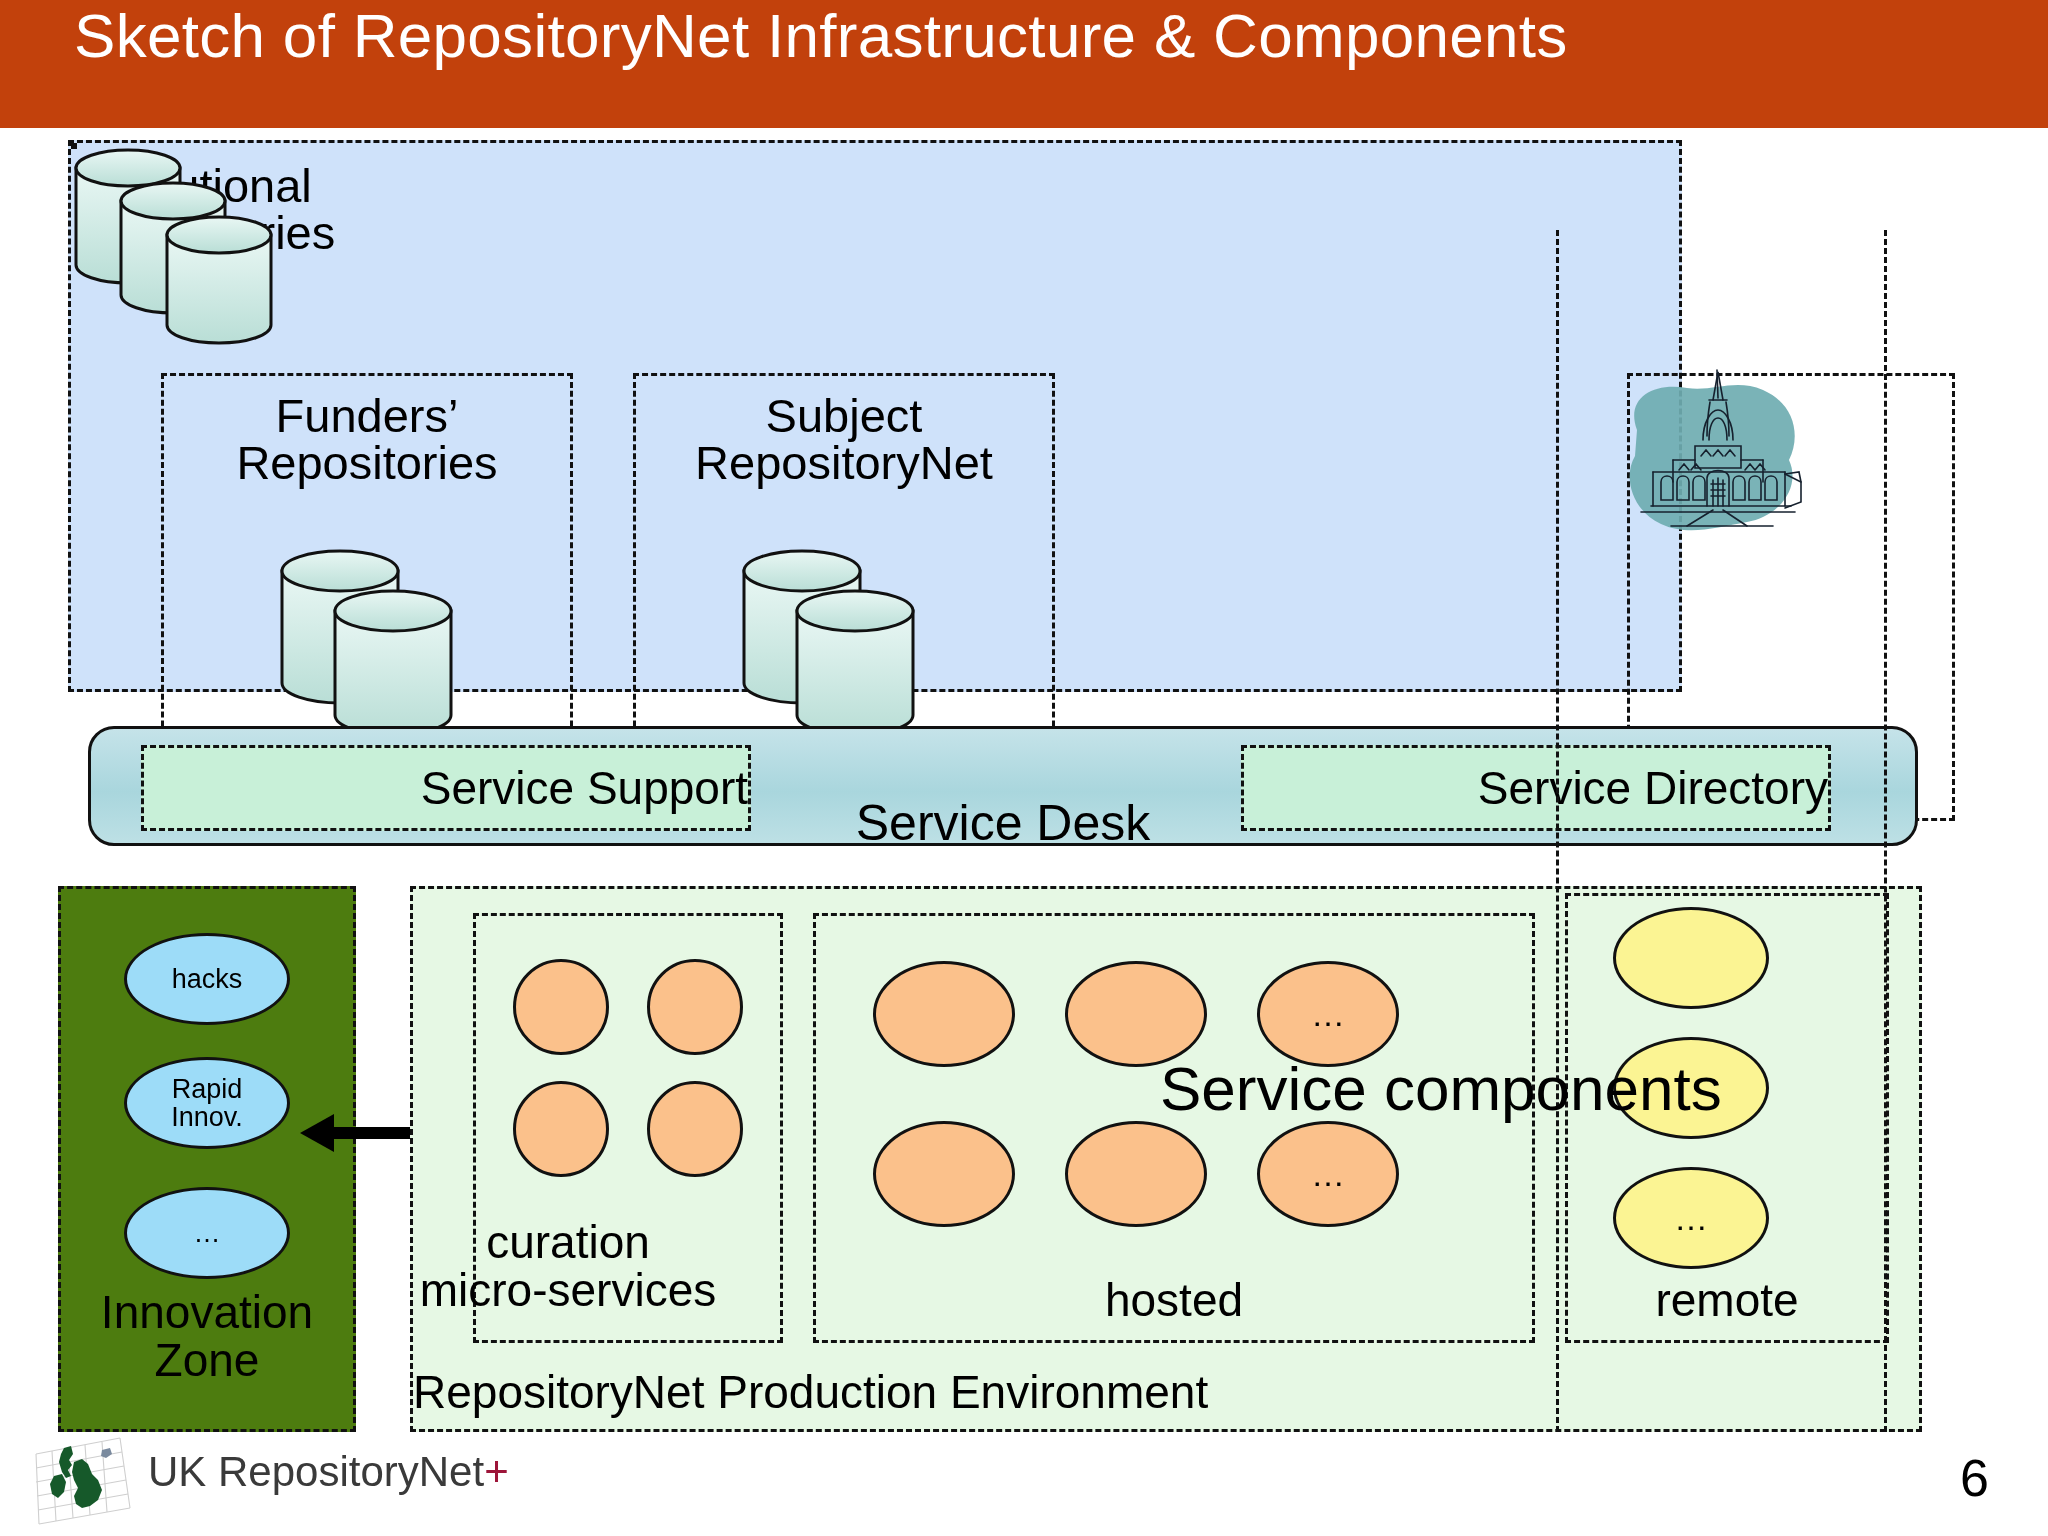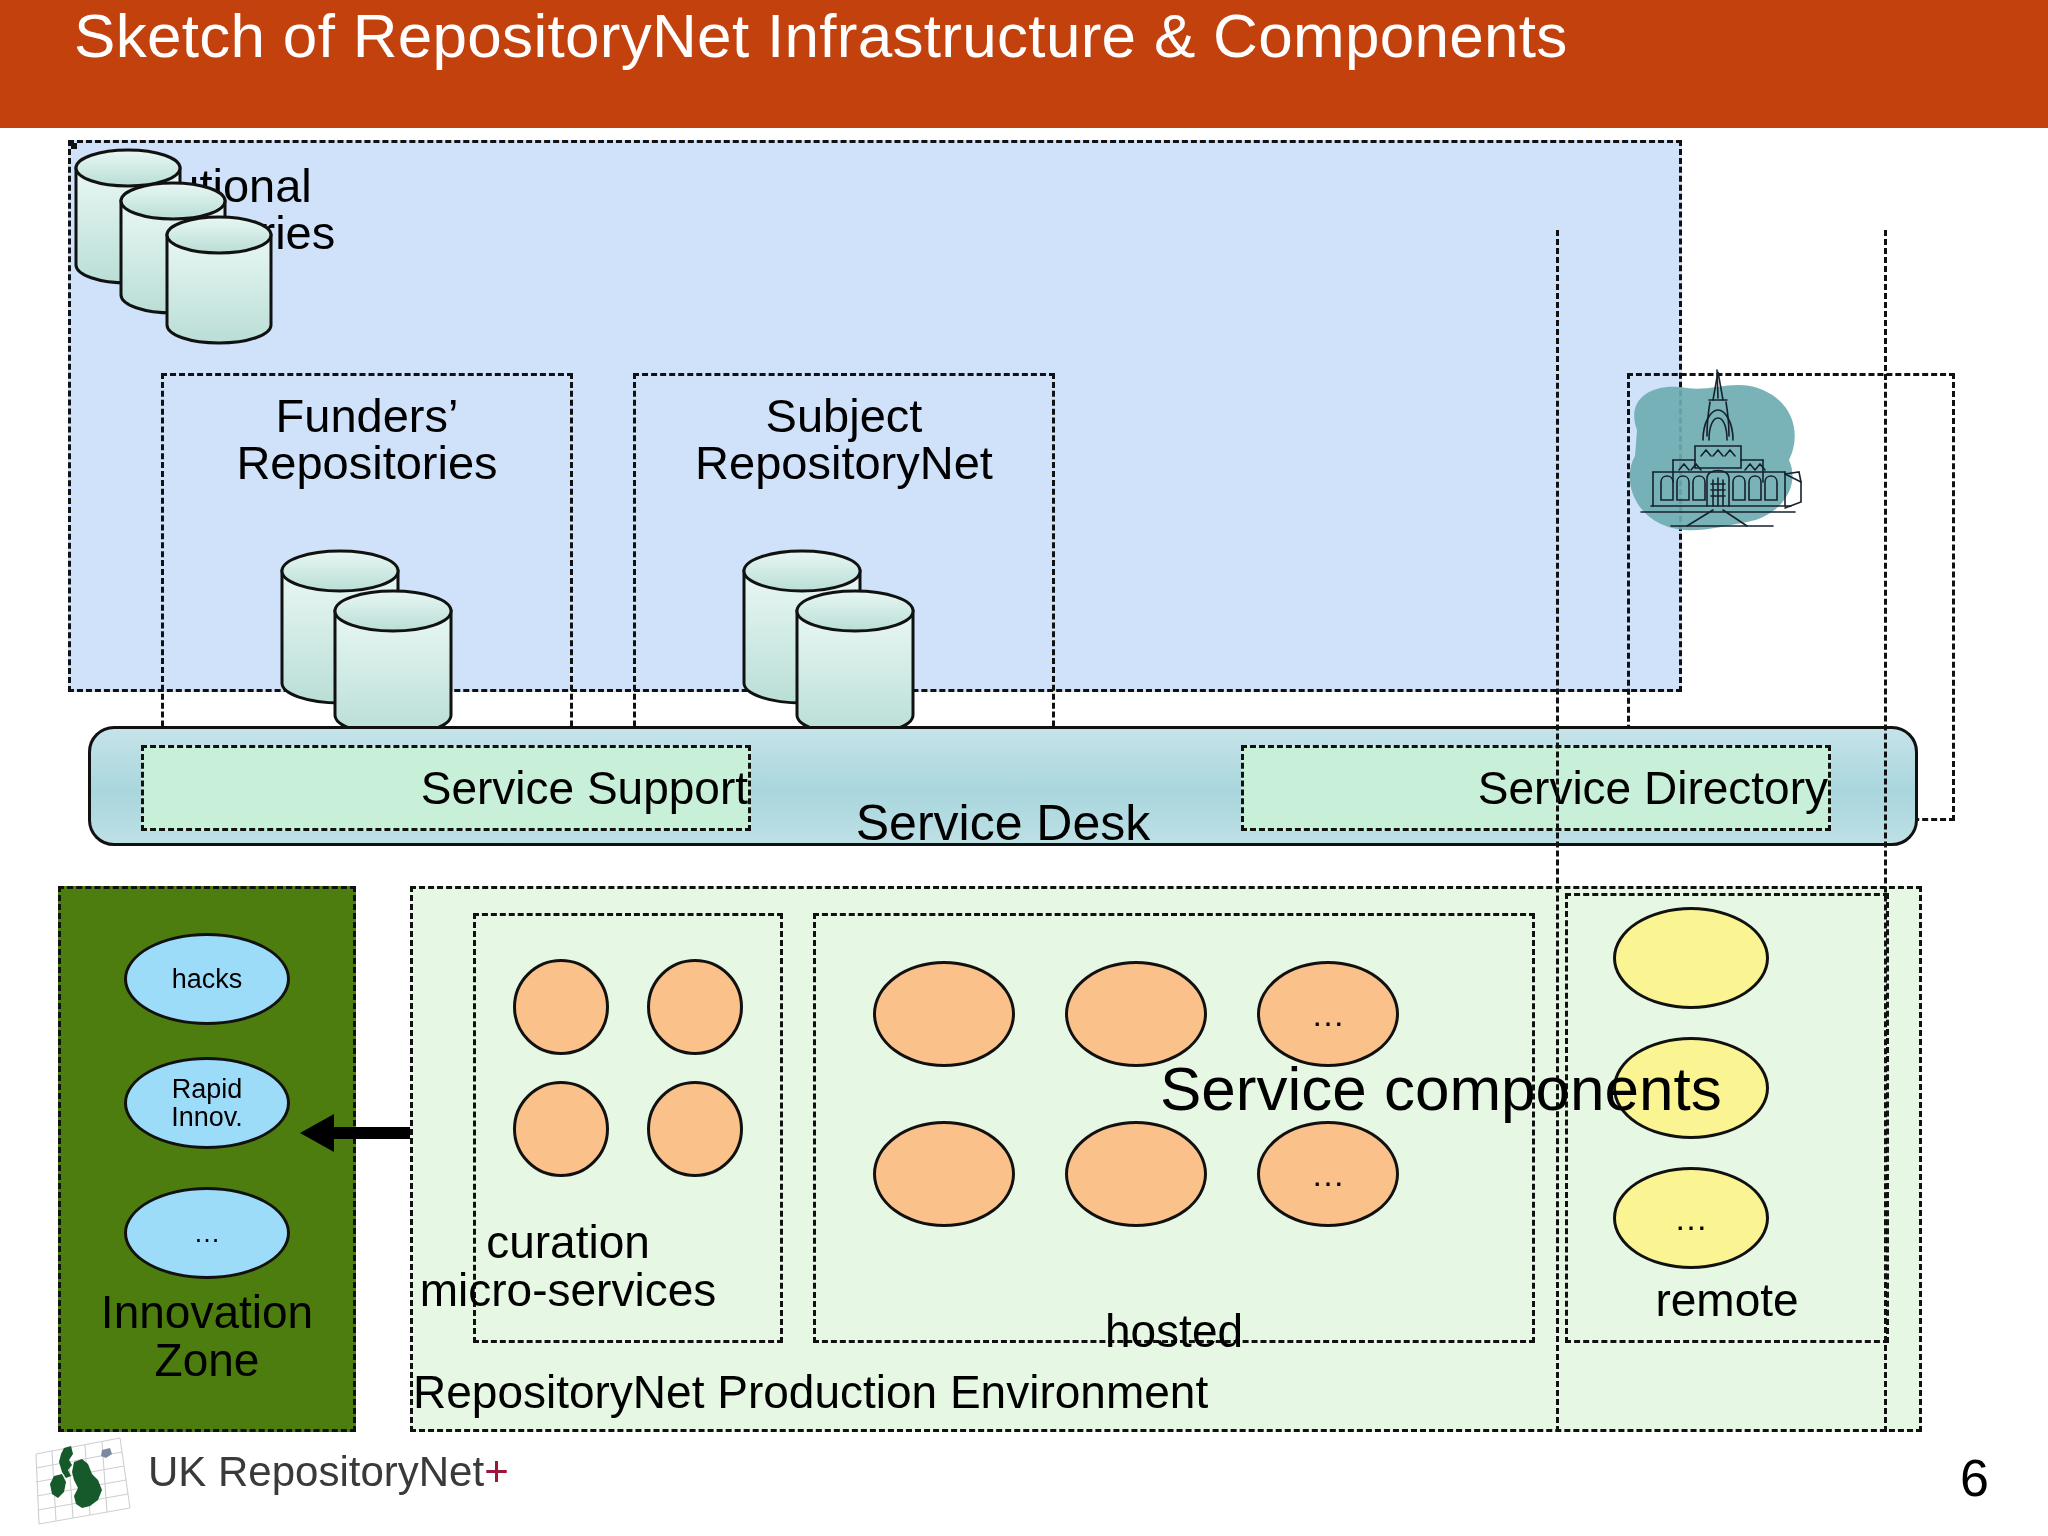--- a/index.html
+++ b/index.html
@@ -203,21 +203,21 @@
 
   .pe-sublabel {
     position: absolute;
     text-align: center;
     font-size: 46px;
     line-height: 1.04;
     white-space: pre-line;
     z-index: 7;
   }
   #label-micro  { left: -50px; top: 330px; width: 410px; }
-  #label-hosted { left: 400px; top: 388px; width: 722px; margin-top: 31px; }
+  #label-hosted { left: 400px; top: 388px; width: 722px; }
   #label-remote { left: 1152px;top: 388px; width: 324px; }
 
   #production-env-label {
     position: absolute;
     left: 0;
     bottom: 10px;
     width: 100%;
     font-size: 46px;
     white-space: nowrap;
   }

